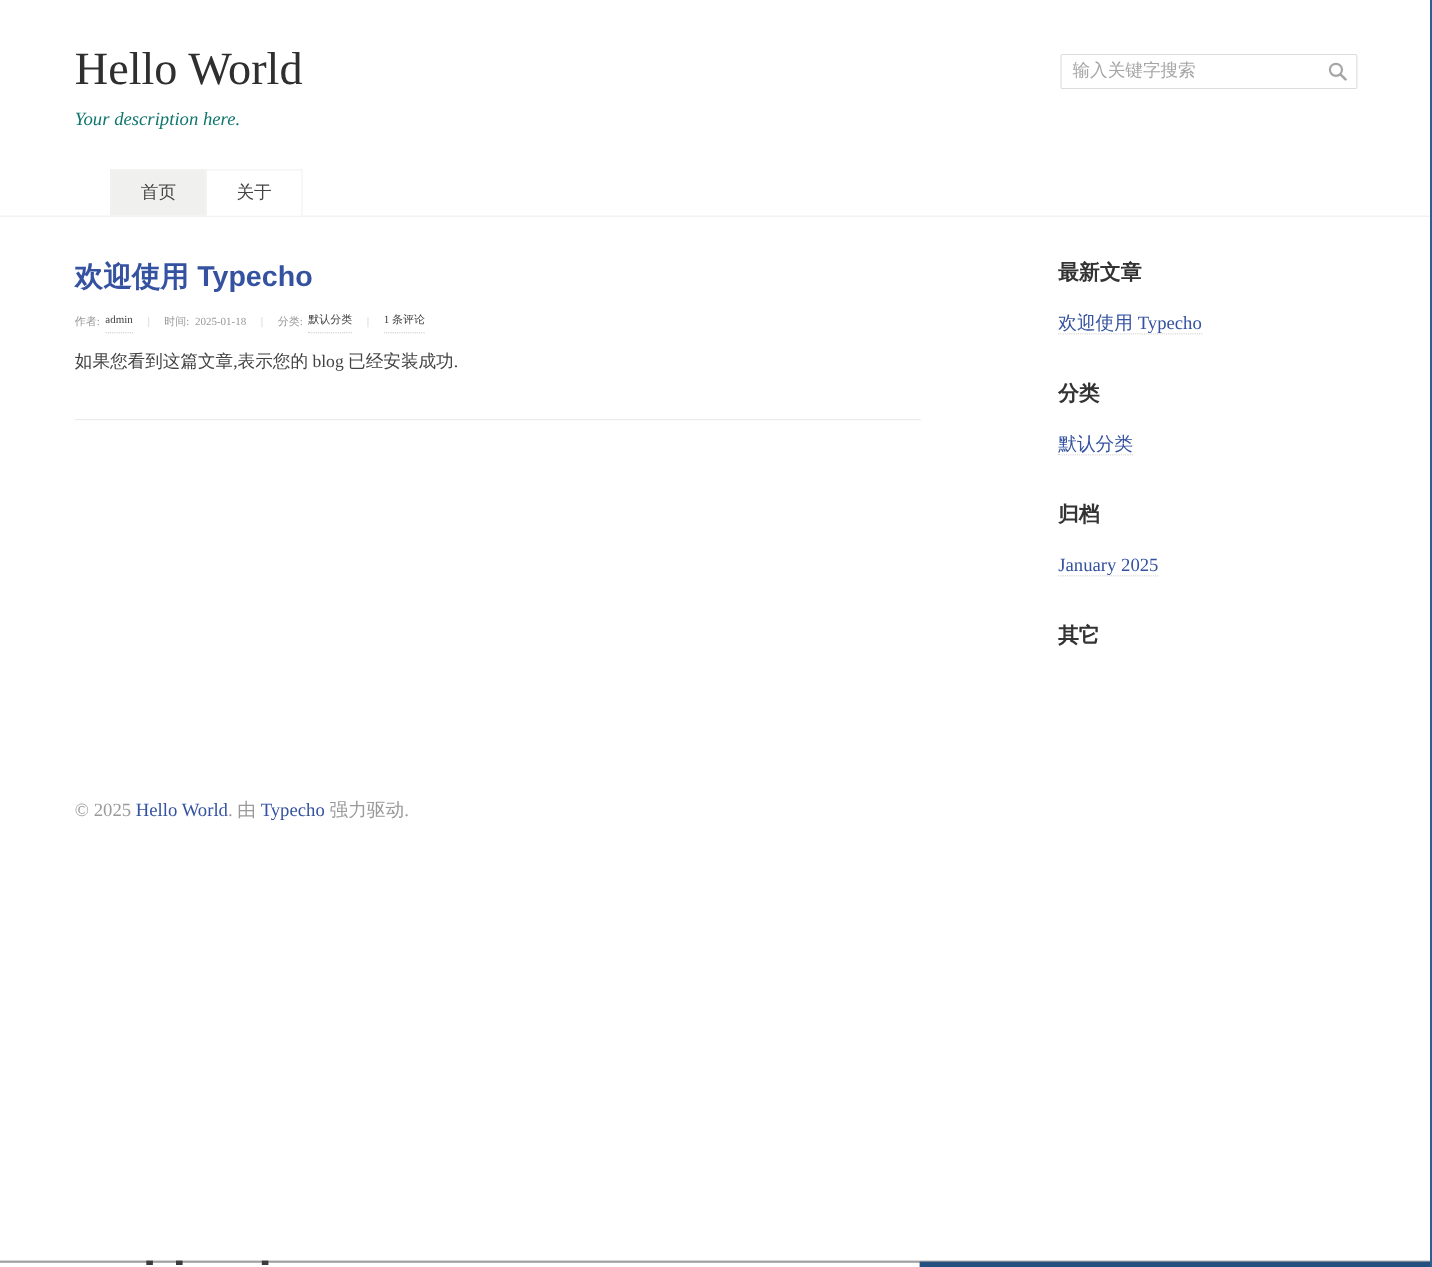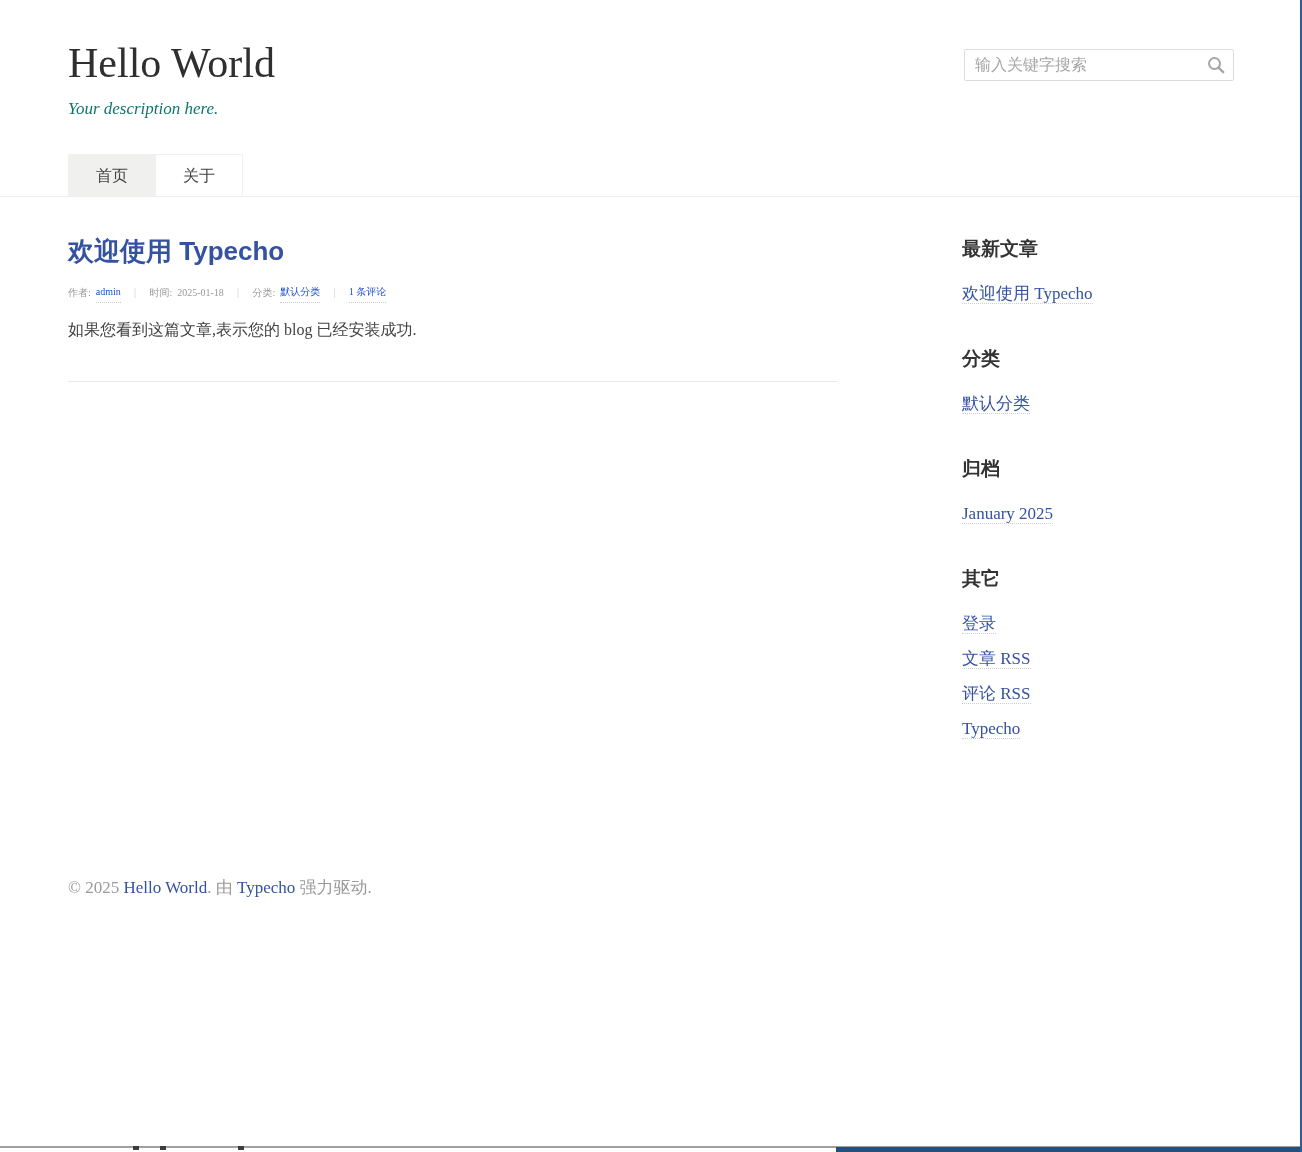--- a/index.html
+++ b/index.html
@@ -16,21 +16,21 @@
     color:#2f2f2f;font-family:"Liberation Serif", serif;
   }
   .site-description{
     margin:14px 0 0;font-size:17px;line-height:22px;font-style:italic;color:#0f766e;
   }
   .main-nav{margin-top:34px;display:flex;}
   .nav-tab{
     display:block;box-sizing:border-box;height:42px;padding:10px 27px;
     font-family:"Liberation Sans", sans-serif;font-size:16px;line-height:21px;
     color:#444;background:#fff;border:1px solid #f1f1f1;border-bottom:none;
-    text-decoration:none;cursor:pointer;
+    text-decoration:none;cursor:pointer;margin-left:32px;
   }
   .nav-tab + .nav-tab{margin-left:-1px;}
   .nav-tab.active{background:#f0f0ee;}
 
   .search-box{position:absolute;top:49px;right:0;width:270px;height:32px;}
   .search-input{
     box-sizing:border-box;width:270px;height:32px;border:1px solid #dcdcdc;
     border-radius:2px;padding:0 36px 0 10px;font-size:16px;
     font-family:"Liberation Sans", sans-serif;color:#555;background:#fff;outline:none;
   }
@@ -45,21 +45,21 @@
   .post-title{
     margin:0;font-family:"Liberation Sans", sans-serif;font-size:26px;line-height:30px;
     font-weight:700;
   }
   .post-title a{color:#3452a0;text-decoration:none;}
   .post-meta{
     margin-top:16px;font-size:10px;line-height:20px;color:#999;
     font-family:"Liberation Serif", serif;display:flex;align-items:flex-end;flex-wrap:wrap;
   }
   .post-meta .sep{color:#dcdcdc;margin:0 13px;font-family:"Liberation Sans", sans-serif;}
-  .meta-link{color:#1d4ed8;text-decoration:none;border-bottom:1px dotted #c9c9c9;margin-left:5px;cursor:pointer;}
+  .meta-link{color:#404040;text-decoration:none;border-bottom:1px dotted #c9c9c9;margin-left:5px;cursor:pointer;}
   .meta-link.nolbl{margin-left:0;}
   .meta-val{margin-left:5px;}
   .post-body{margin-top:14px;font-size:16px;line-height:26px;color:#434343;}
   .post-divider{border:none;border-top:1px solid #e9e9e9;margin:38px 0 0;}
 
   
   .side-section{margin-bottom:43px;}
   .side-title{
     margin:0 0 24px;font-family:"Liberation Sans", sans-serif;font-size:19px;
     line-height:21px;font-weight:700;color:#333;
@@ -158,34 +158,20 @@
       <h3 class="side-title">归档</h3>
       <ul class="side-list">
         <li>
           <a class="side-link">January 2025</a>
         </li>
       </ul>
     </div>
 
     <div class="side-section">
       <h3 class="side-title">其它</h3>
-      <ul class="side-list">
-        <li>
-          <a class="side-link">登录</a>
-        </li>
-        <li>
-          <a class="side-link">文章 RSS</a>
-        </li>
-        <li>
-          <a class="side-link">评论 RSS</a>
-        </li>
-        <li>
-          <a class="side-link">Typecho</a>
-        </li>
-      </ul>
     </div>
 
   </aside>
 </div>
 
 <div class="container site-footer">
   <span>© 2025</span>
   <a class="footer-link">Hello World</a><span>. 由</span>
   <a class="footer-link">Typecho</a>
   <span>强力驱动.</span>

